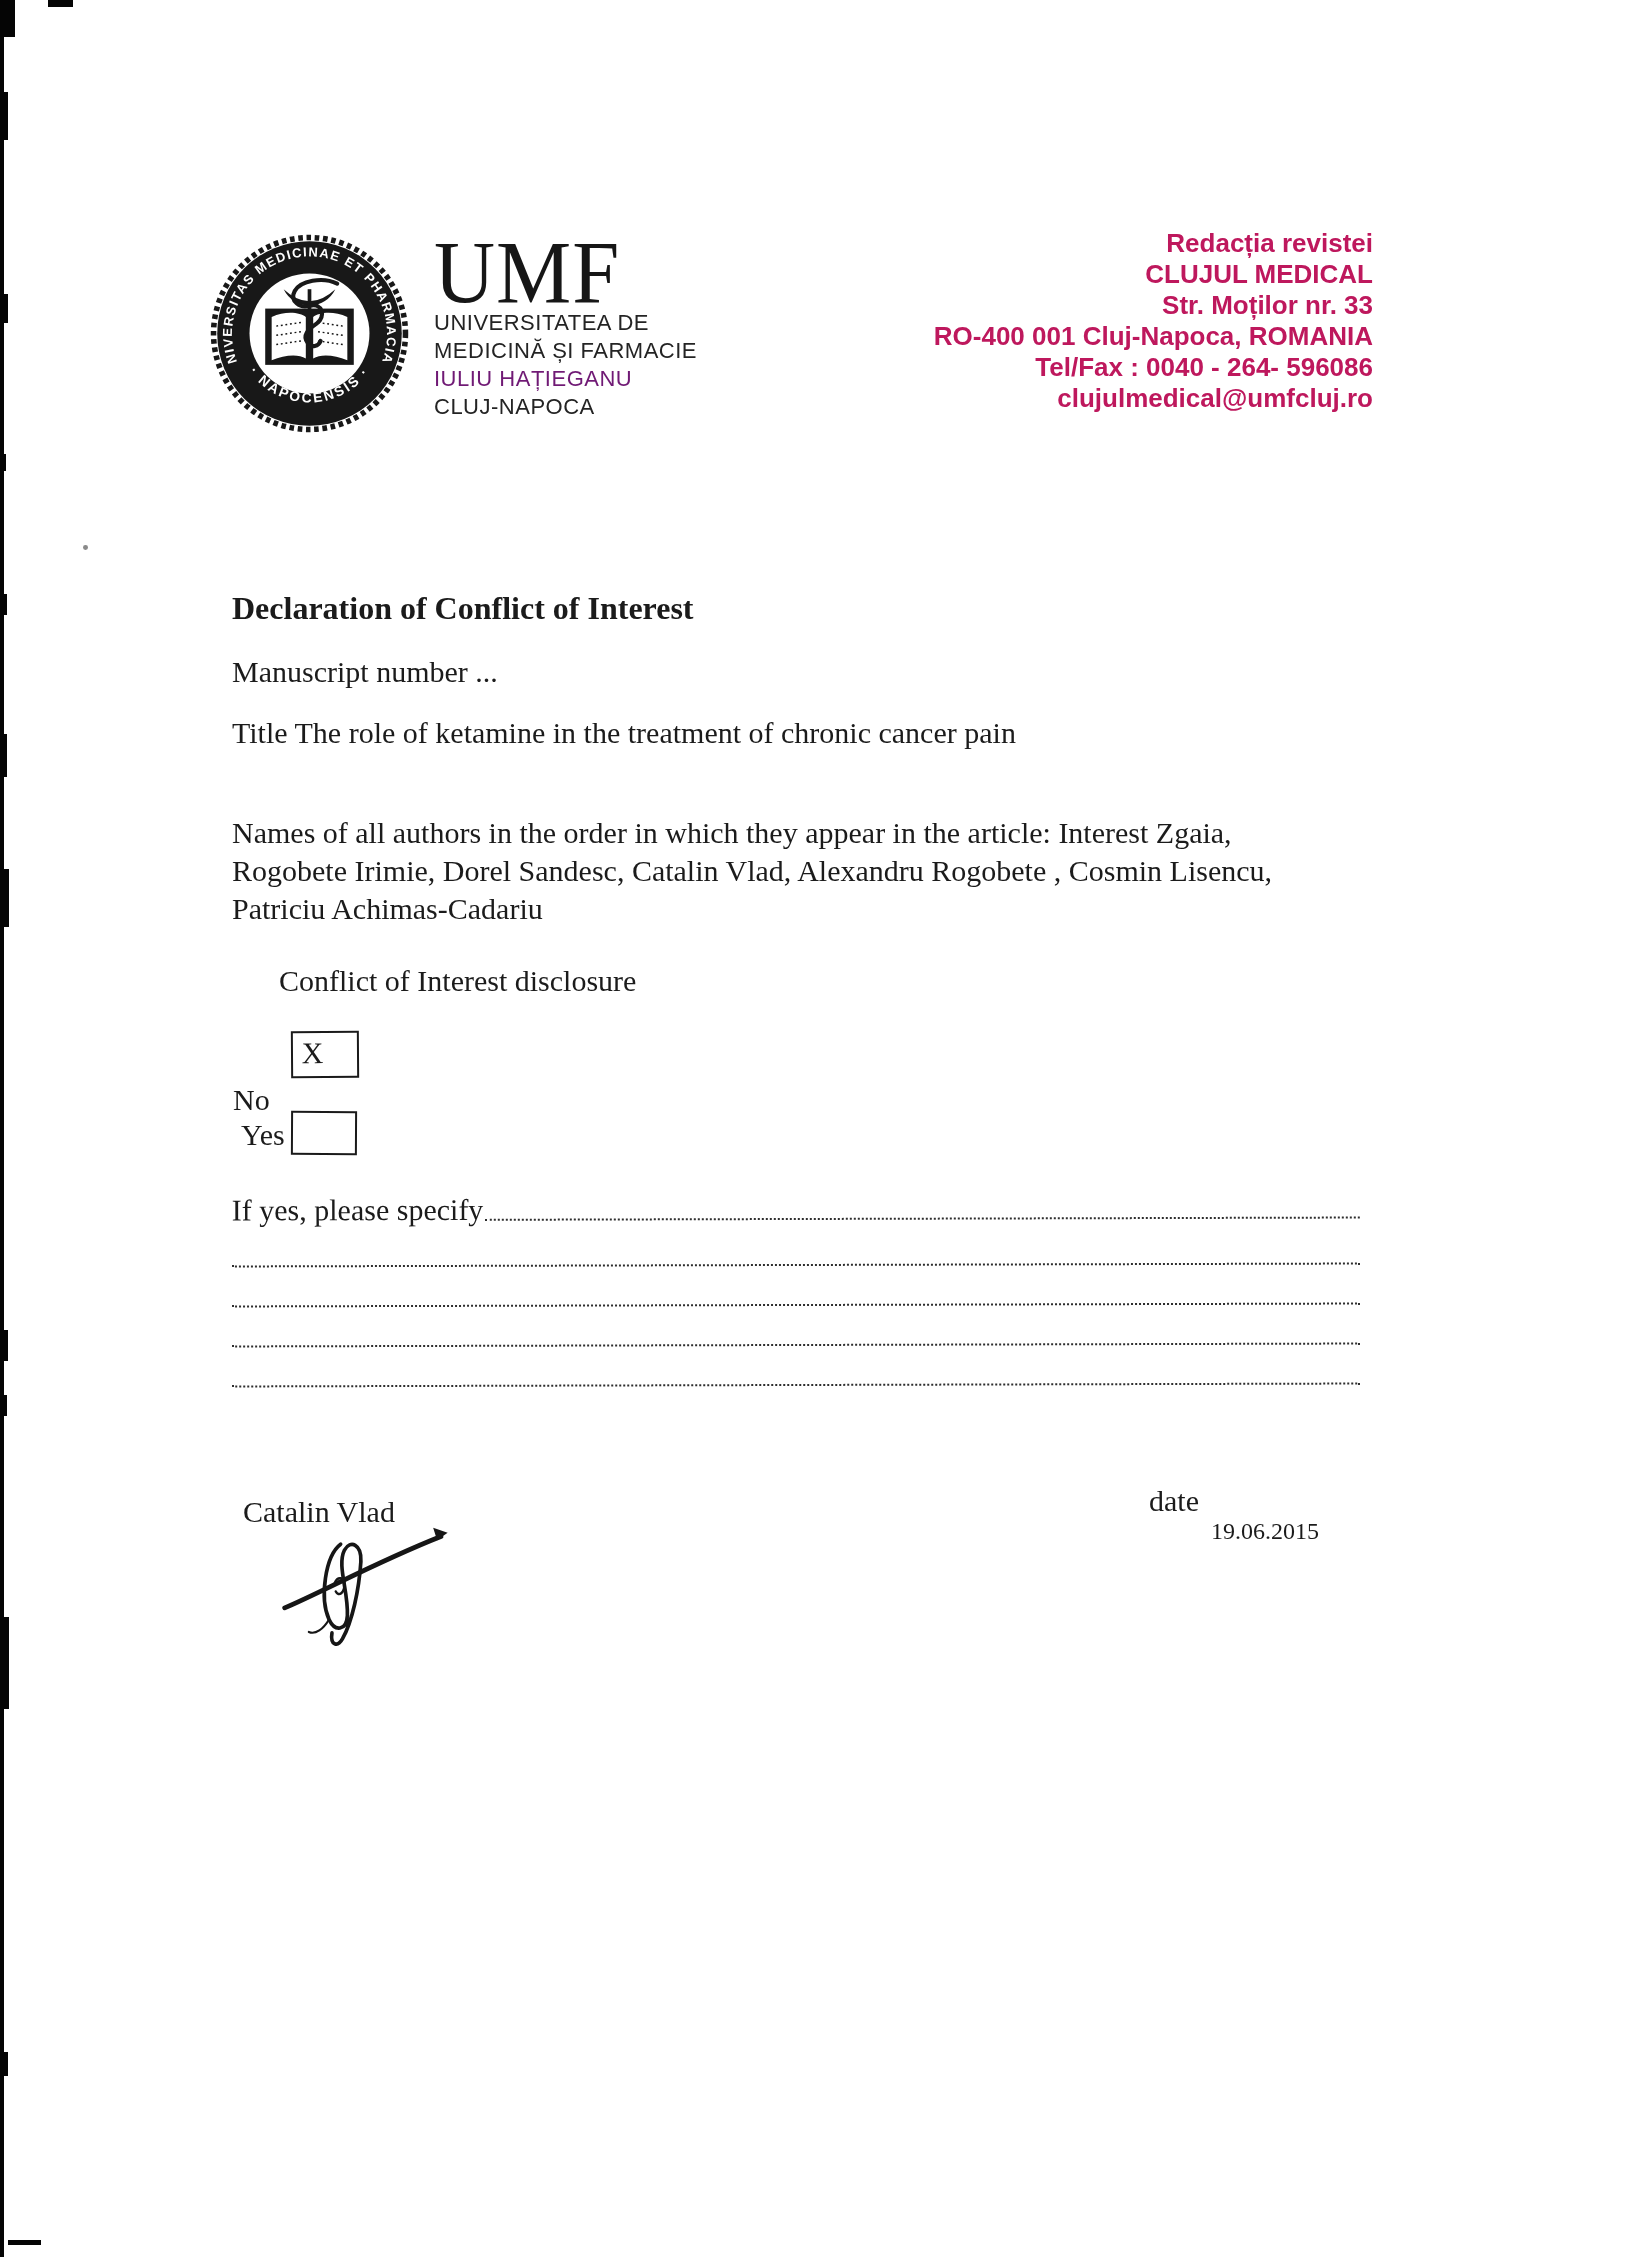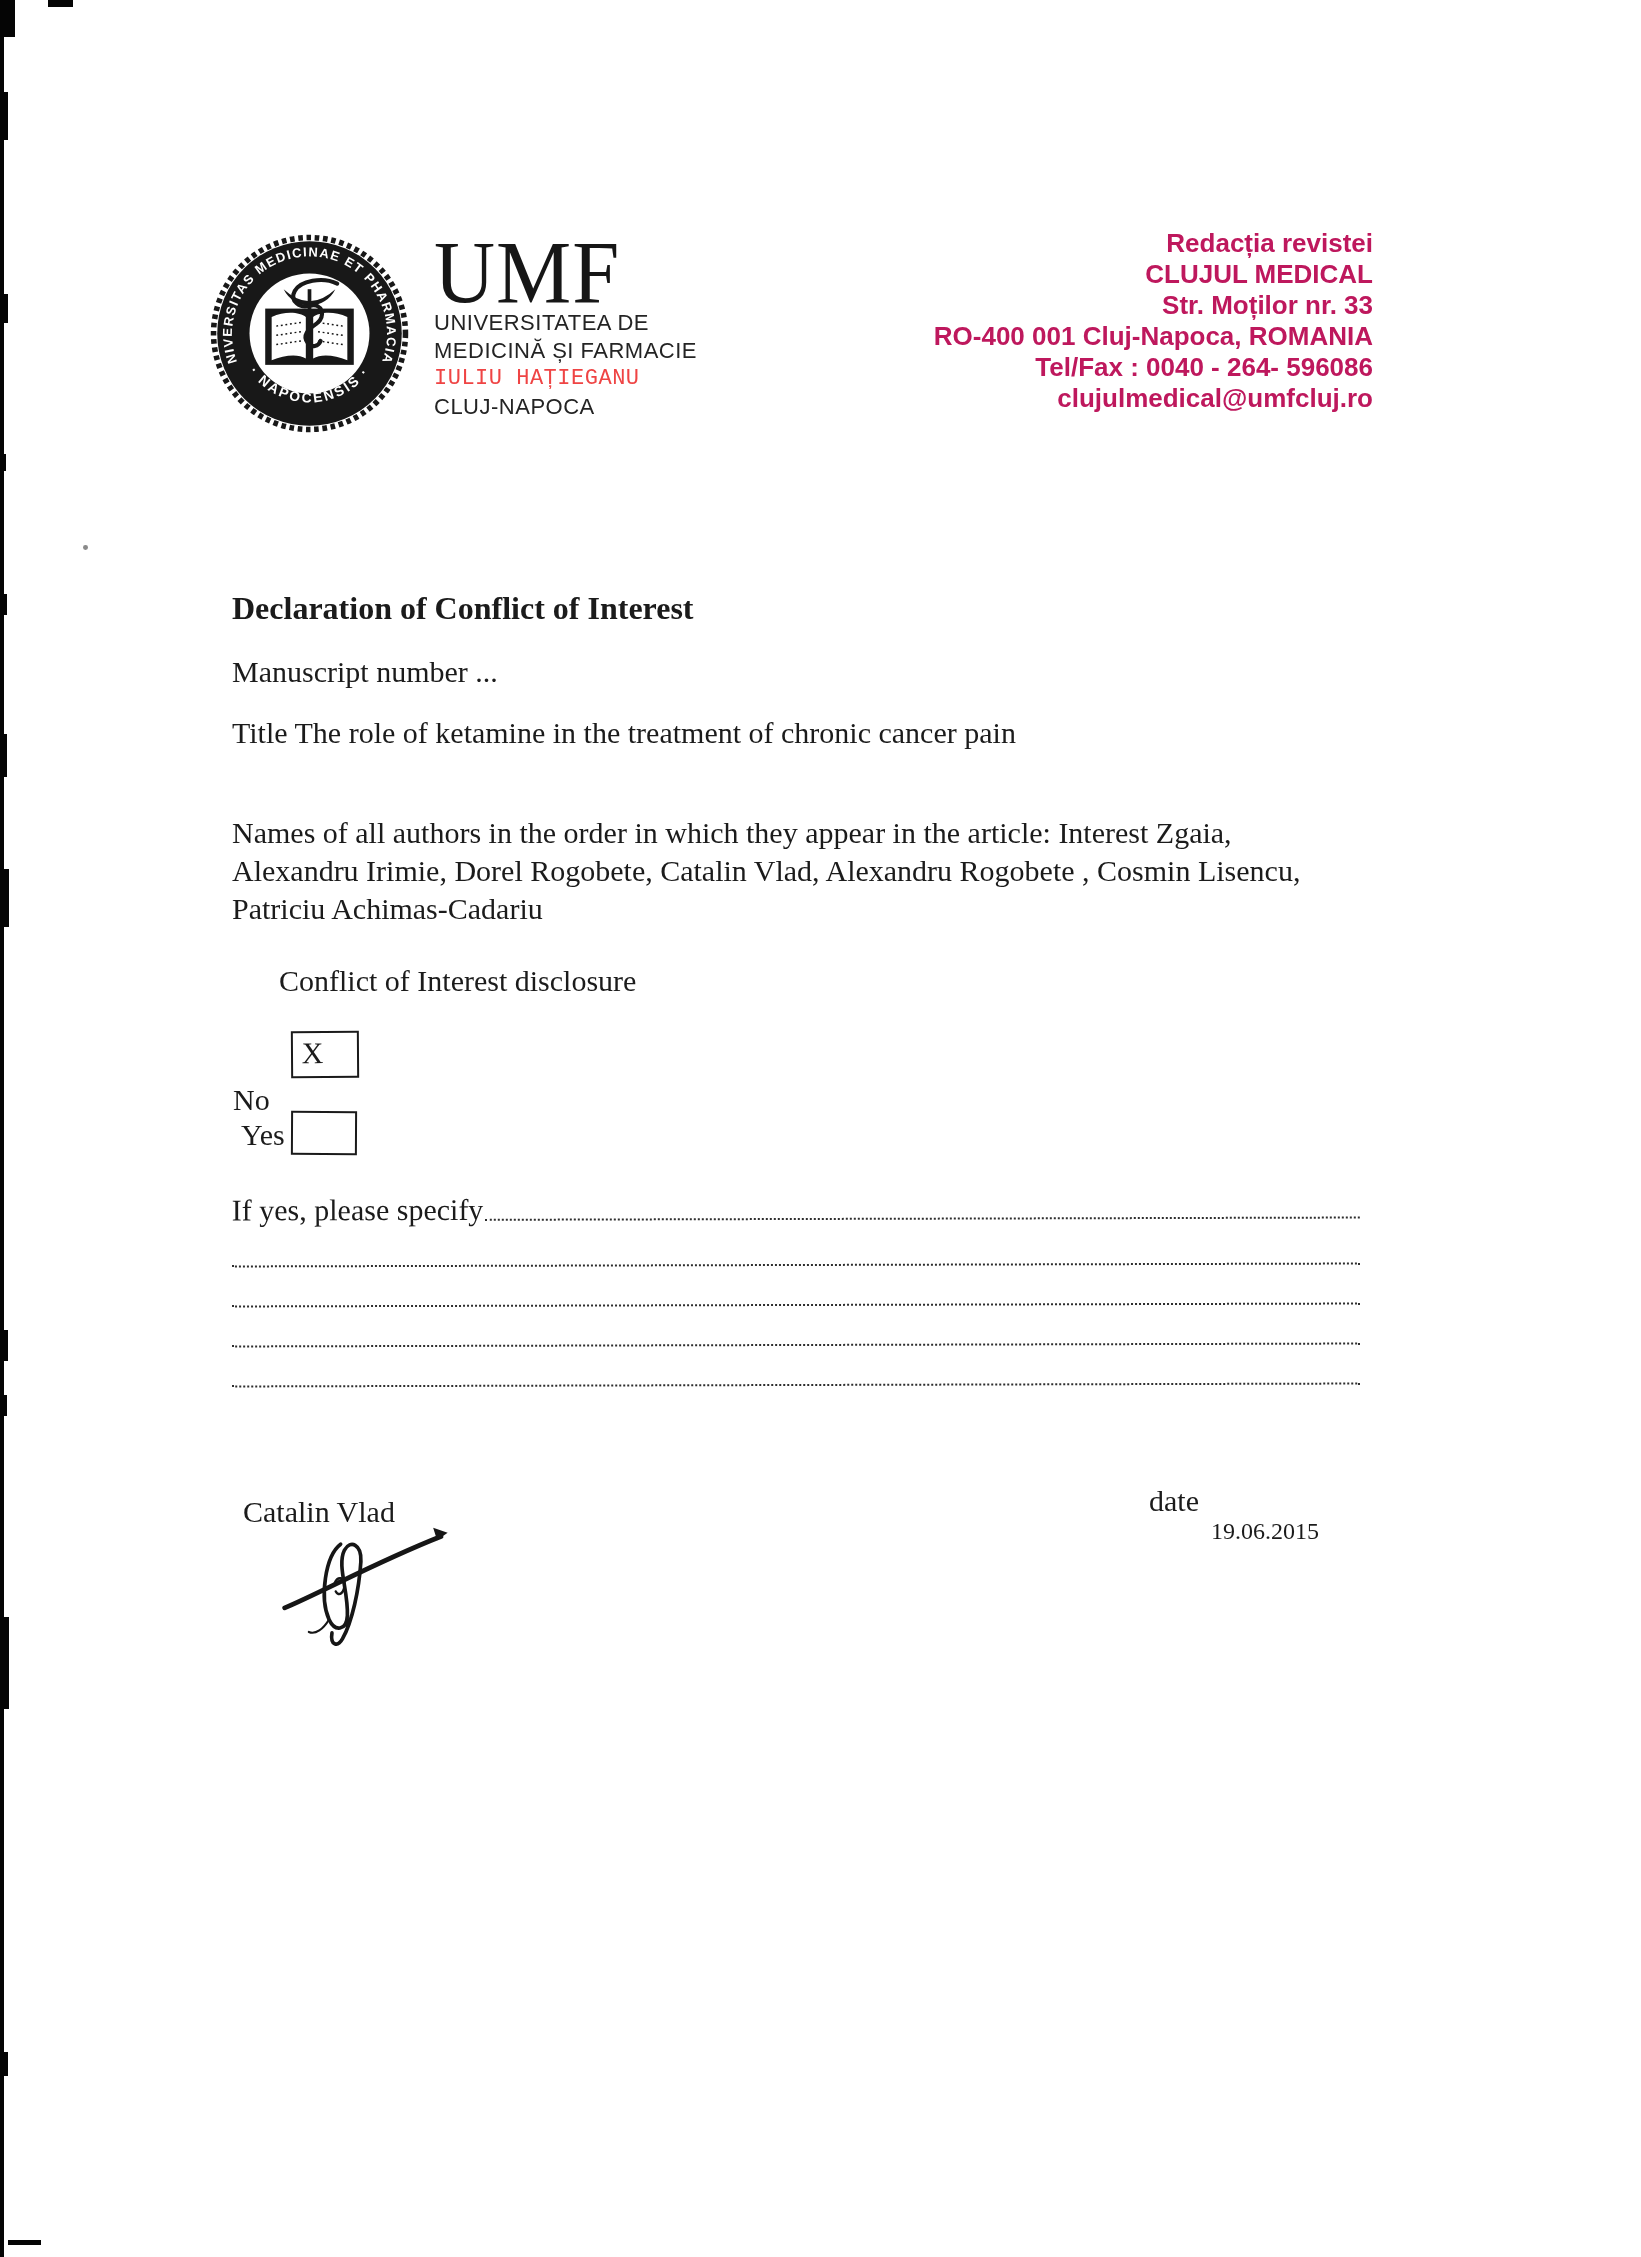--- a/index.html
+++ b/index.html
@@ -21,21 +21,21 @@
   .umf-acronym{
     font-family:"Liberation Serif", serif;
     font-size:89px;line-height:73px;letter-spacing:1px;
     transform:scaleX(0.95);transform-origin:left top;
     color:#161616;
   }
   .uni-line{
     font-family:"Liberation Sans", sans-serif;
     font-size:22px;line-height:28px;letter-spacing:0.5px;color:#242424;
   }
-  .uni-line.faded{color:#ef4444;font-family:Liberation Mono, monospace;}
+  .uni-line.faded{color:#701a75;}
   .logo-text .uni-line:first-of-type{margin-top:15.4px;}
   .address{
     position:absolute;top:228px;right:268px;
     font-family:"Liberation Sans", sans-serif;
     font-weight:bold;font-size:26px;line-height:31px;
     text-align:right;color:#be185d;
   }
   
   .abs{position:absolute;}
   .body-text{font-size:30px;}
@@ -133,21 +133,21 @@
   </div>
 
   <div class="abs doc-heading" style="left:232px;top:590px;">Declaration of Conflict of Interest</div>
 
   <div class="abs body-text" style="left:232px;top:655px;">Manuscript number ...</div>
 
   <div class="abs body-text" style="left:232px;top:716px;">Title The role of ketamine in the treatment of chronic cancer pain</div>
 
   <div class="abs body-text authors" style="left:232px;top:814px;width:1178px;">
     <div>Names of all authors in the order in which they appear in the article: Interest Zgaia,</div>
-    <div>Alexandru Irimie, Dorel Rogobete, Catalin Vlad, Alexandru Rogobete , Cosmin Lisencu,</div>
+    <div>Rogobete Irimie, Dorel Sandesc, Catalin Vlad, Alexandru Rogobete , Cosmin Lisencu,</div>
     <div>Patriciu Achimas-Cadariu</div>
   </div>
 
   <div class="abs body-text" style="left:232px;top:964px;margin-left:47px;">Conflict of Interest disclosure</div>
 
   <div class="abs check-label" style="left:233px;top:1039px;margin-top:44px;">No</div>
   <div class="check-box" style="left:291px;top:1031px;width:64px;height:43px;transform:rotate(-0.4deg);">
     <span class="mark">X</span>
   </div>
 

